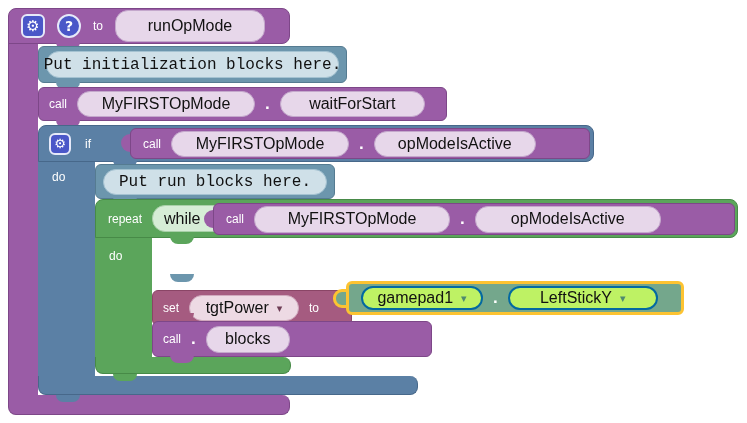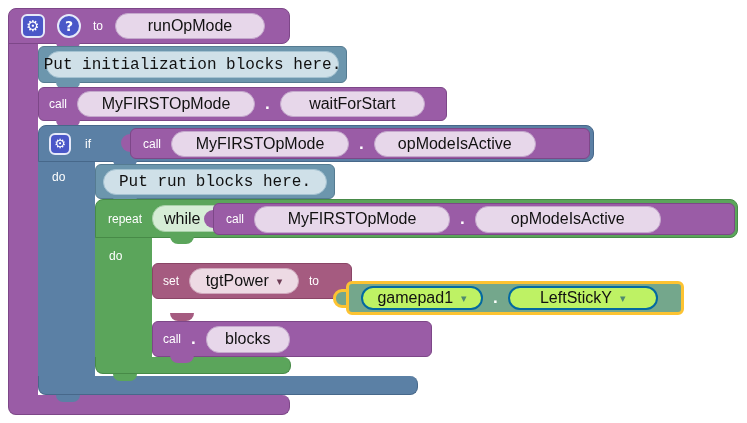--- a/index.html
+++ b/index.html
@@ -47,21 +47,21 @@
   <div class="abs purple" style="left:8px;top:395px;width:282px;height:20px;border-radius:0 8px 8px 8px;border:1px solid #7d4788;border-top:none;"></div>
   <div class="abs blue" style="left:38px;top:376px;width:380px;height:19px;border-radius:0 8px 8px 8px;border:1px solid #47688a;border-top:none;"></div>
   <div class="abs green" style="left:95px;top:357px;width:196px;height:17px;border-radius:0 8px 8px 8px;border:1px solid #478a47;border-top:none;"></div>
   <div class="tab green" style="left:113px;top:374px;width:24px;height:7px;"></div>
   <div class="tab blue" style="left:56px;top:395px;width:24px;height:7px;"></div>
 
   <div class="abs blk purple" style="left:8px;top:8px;width:282px;height:36px;border-radius:8px 8px 8px 0;padding-left:12px;gap:12px;">
     <div class="icon sq" style="width:24px;height:24px;">⚙</div>
     <div class="icon rd" style="width:24px;height:24px;">?</div>
     <span class="lbl">to</span>
-    <div class="chip purple-f" style="width:150px;height:26px;">runOpMode</div>
+    <div class="chip purple-f" style="width:150px;height:32px;">runOpMode</div>
   </div>
   <div class="tab purple" style="left:56px;top:42px;width:24px;height:8px;"></div>
 
   <div class="abs blk teal" style="left:38px;top:46px;width:309px;height:37px;border-radius:6px;justify-content:center;">
     <div class="chip teal-f" style="width:293px;height:27px;">Put initialization blocks here.</div>
   </div>
   <div class="tab teal" style="left:56px;top:82px;width:24px;height:7px;"></div>
 
   <div class="abs blk purple" style="left:38px;top:87px;width:409px;height:34px;border-radius:6px;padding-left:10px;gap:10px;">
     <span class="lbl">call</span>
@@ -104,21 +104,21 @@
     <span class="lbl">call</span>
     <div class="chip purple-f" style="width:196px;height:27px;">MyFIRSTOpMode</div>
     <span class="dot">.</span>
     <div class="chip purple-f" style="width:186px;height:27px;">opModeIsActive</div>
   </div>
   <span class="abs lbl" style="left:109px;top:249px;">do</span>
   <div class="tab green" style="left:170px;top:236px;width:24px;height:8px;"></div>
 
   <div class="tab teal" style="left:170px;top:274px;width:24px;height:8px;"></div>
 
-  <div class="abs blk mauve" style="left:152px;top:263px;width:200px;height:36px;border-radius:6px;padding-left:10px;gap:10px;">
+  <div class="abs blk mauve" style="left:152px;top:290px;width:200px;height:36px;border-radius:6px;padding-left:10px;gap:10px;">
     <span class="lbl">set</span>
     <div class="chip mauve-f" style="width:110px;height:26px;">
       <span>tgtPower</span>
       <span class="arr m">▾</span>
     </div>
     <span class="lbl">to</span>
   </div>
 
   <div class="vtab gp sel" style="left:333px;top:289px;width:17px;height:19px;"></div>
   <div class="abs blk gp sel" style="left:346px;top:281px;width:338px;height:34px;border-radius:6px;padding-left:12px;gap:10px;">

